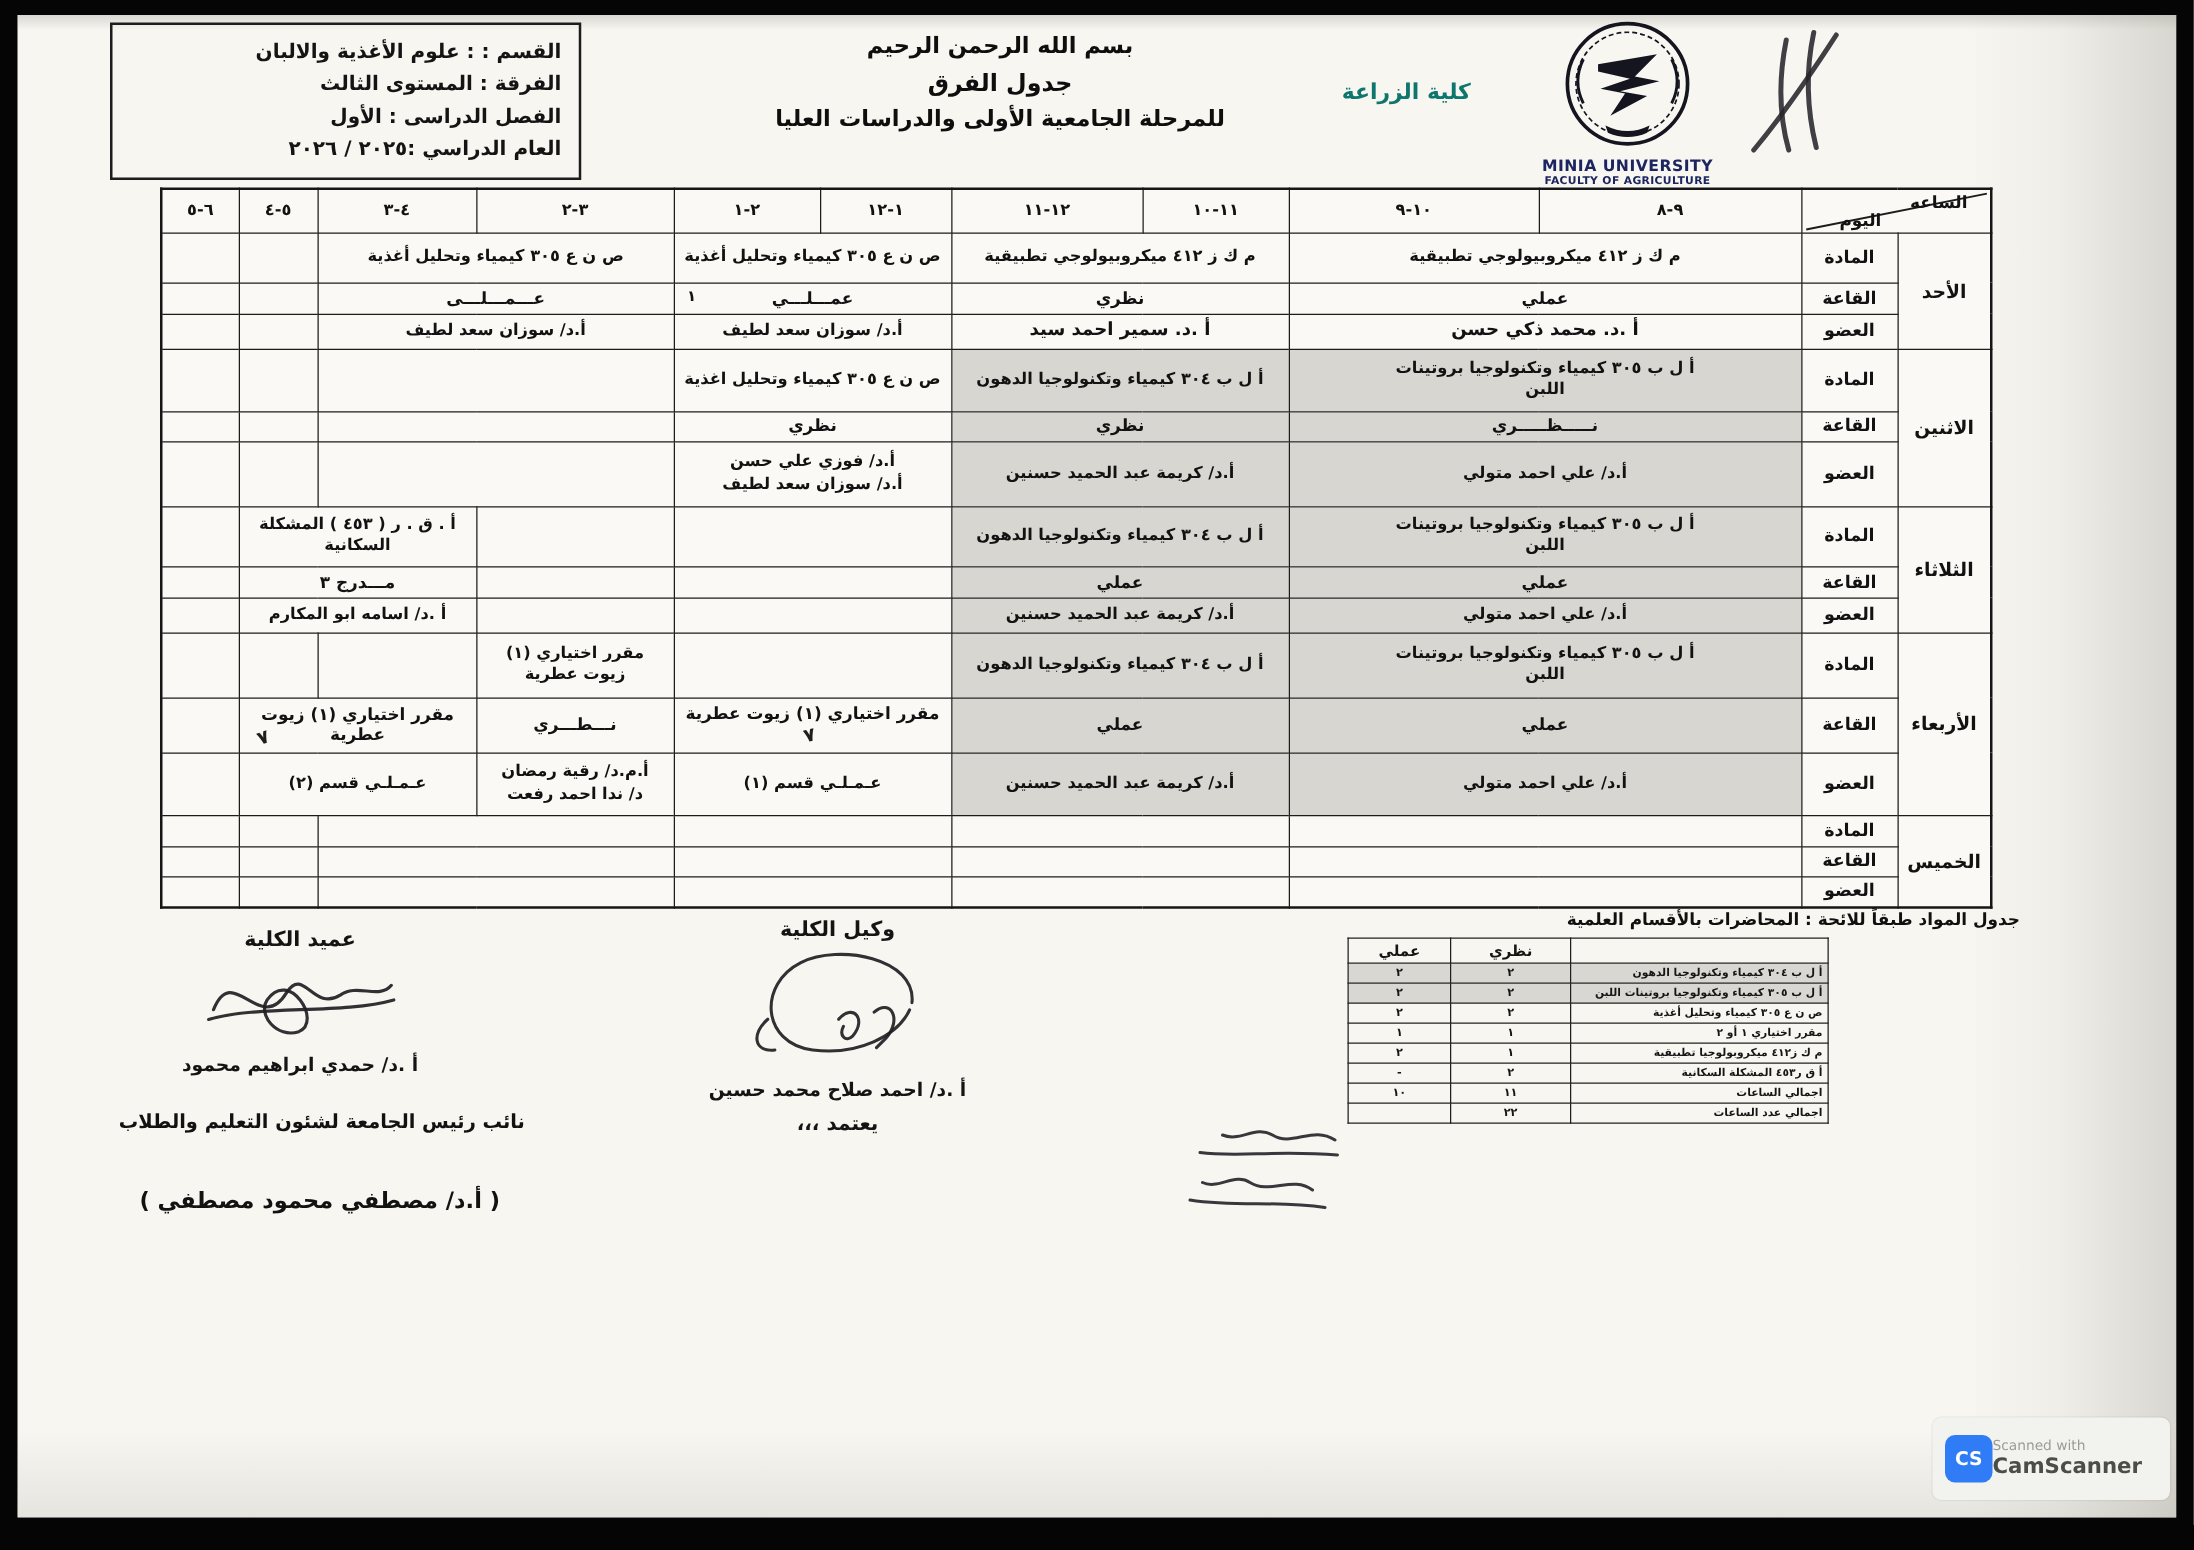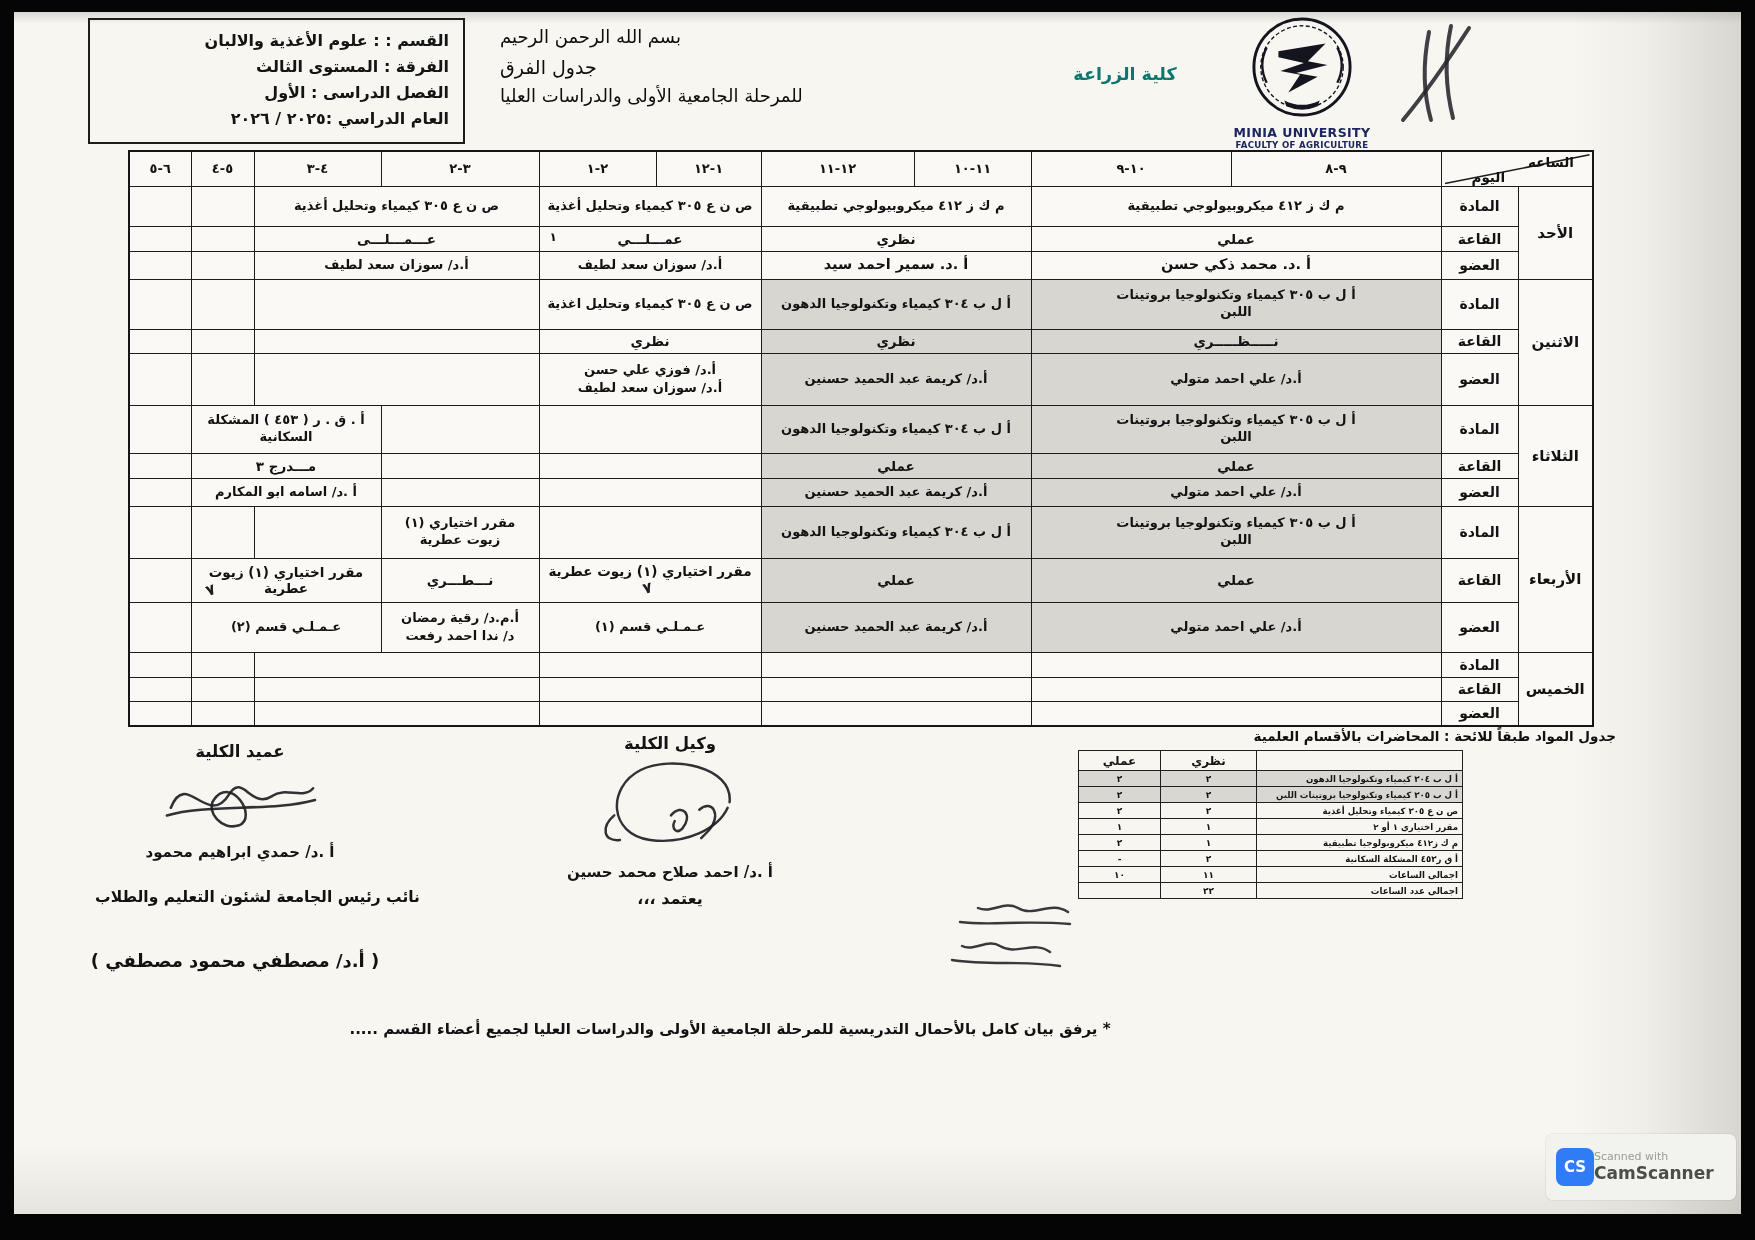--- a/index.html
+++ b/index.html
@@ -11,22 +11,22 @@
         background:linear-gradient(to left,rgba(165,162,153,.38),rgba(165,162,153,.10) 55%,transparent);pointer-events:none;}
   .shade-top{position:absolute;top:0;left:0;width:100%;height:12px;
         background:linear-gradient(to bottom,rgba(160,158,150,.35),transparent);pointer-events:none;}
   .shade-bottom{position:absolute;bottom:0;left:0;width:100%;height:70px;
         background:linear-gradient(to top,rgba(168,165,157,.22),transparent);pointer-events:none;}
 
   
   .info-box{position:absolute;left:74px;top:6px;width:345px;border:2px solid #1d1d1d;
         padding:8px 14px 10px;direction:rtl;text-align:right;font-weight:700;
         font-size:16px;line-height:1.62;color:#141414;}
-  .main-header{position:absolute;left:486px;top:14px;width:600px;text-align:left;
-        direction:rtl;color:#0e0e0e;font-weight:400;}
+  .main-header{position:absolute;left:486px;top:14px;width:600px;text-align:center;
+        direction:rtl;color:#0e0e0e;font-weight:700;}
   .bismillah{font-size:18px;}
   .doc-title{font-size:19px;margin-top:9px;}
   .doc-subtitle{font-size:18px;margin-top:7px;}
   .college{position:absolute;left:1026px;top:52px;width:170px;text-align:center;
         font-size:17.5px;font-weight:700;direction:rtl;color:#0f766e;}
   .logo{position:absolute;left:1218px;top:4px;width:140px;text-align:center;color:#1c2560;}
   .logo-u{font-size:12.5px;font-weight:700;letter-spacing:.4px;margin-top:1px;}
   .logo-f{font-size:8.6px;font-weight:700;letter-spacing:.3px;}
   .hand-mark{position:absolute;left:1381px;top:8px;}
   .hand-mark path{stroke:#26262b;stroke-width:4;fill:none;stroke-linecap:round;opacity:.88;}
@@ -71,21 +71,21 @@
   .sigblock{position:absolute;direction:rtl;text-align:center;color:#141414;}
   .sig-title{font-size:16.5px;font-weight:700;}
   .sig-name{font-size:15px;font-weight:700;margin-top:2px;}
   .sig-name2{font-size:15px;font-weight:700;margin-top:6px;}
   .approve{font-size:16px;font-weight:700;margin-top:8px;}
   .sigblock svg path{stroke:#1f1f24;stroke-width:2.6;fill:none;stroke-linecap:round;opacity:.92;}
   .notes-svg{position:absolute;left:886px;top:884px;}
   .notes-svg path{stroke:#222228;stroke-width:2.4;fill:none;stroke-linecap:round;opacity:.9;}
   .vp-line{position:absolute;left:71px;top:876px;width:345px;direction:rtl;text-align:center;
         font-size:15.5px;font-weight:700;color:#121212;}
-  .vp-name{position:absolute;left:56px;top:938px;width:330px;direction:rtl;text-align:center;
+  .vp-name{position:absolute;left:56px;top:938px;width:330px;direction:rtl;
         font-size:18px;font-weight:700;color:#121212;}
   .footnote{position:absolute;left:316px;top:1008px;width:800px;direction:rtl;text-align:center;
         font-size:15px;font-weight:700;color:#111111;}
 
   
   .cam-badge{position:absolute;left:1532px;top:1122px;width:190px;height:66px;background:#f2f2ef;
         border-radius:7px;display:flex;align-items:center;padding:0 10px;
         box-shadow:0 0 0 1px rgba(0,0,0,.05);box-sizing:border-box;}
   .cs-icon{width:38px;height:38px;border-radius:8px;background:#2f7cf6;color:#fff;
         display:flex;align-items:center;justify-content:center;font-size:15px;font-weight:700;flex:0 0 auto;}
@@ -431,21 +431,20 @@
       <path d="M96 66 C 108 52, 120 66, 108 80 C 102 86, 96 80, 100 72"></path>
       <path d="M126 60 C 140 48, 150 66, 136 82 L 128 90"></path>
     </svg>
     <div class="sig-name">أ .د/ احمد صلاح محمد حسين</div>
     <div class="approve">يعتمد ،،،</div>
   </div>
 
   <div class="vp-line">نائب رئيس الجامعة لشئون التعليم والطلاب</div>
   <div class="vp-name">( أ.د/ مصطفي محمود مصطفي )</div>
 
-  <div class="footnote">* يرفق بيان كامل بالأحمال التدريسية للمرحلة الجامعية الأولى والدراسات العليا لجميع أعضاء القسم .....</div>
 
   <div class="cam-badge">
     <div class="cs-icon">CS</div>
     <div class="cam-text">
       <span class="cam-prefix">Scanned with</span>
       <span class="cam-name">CamScanner</span>
     </div>
   </div>
 
 </div>

